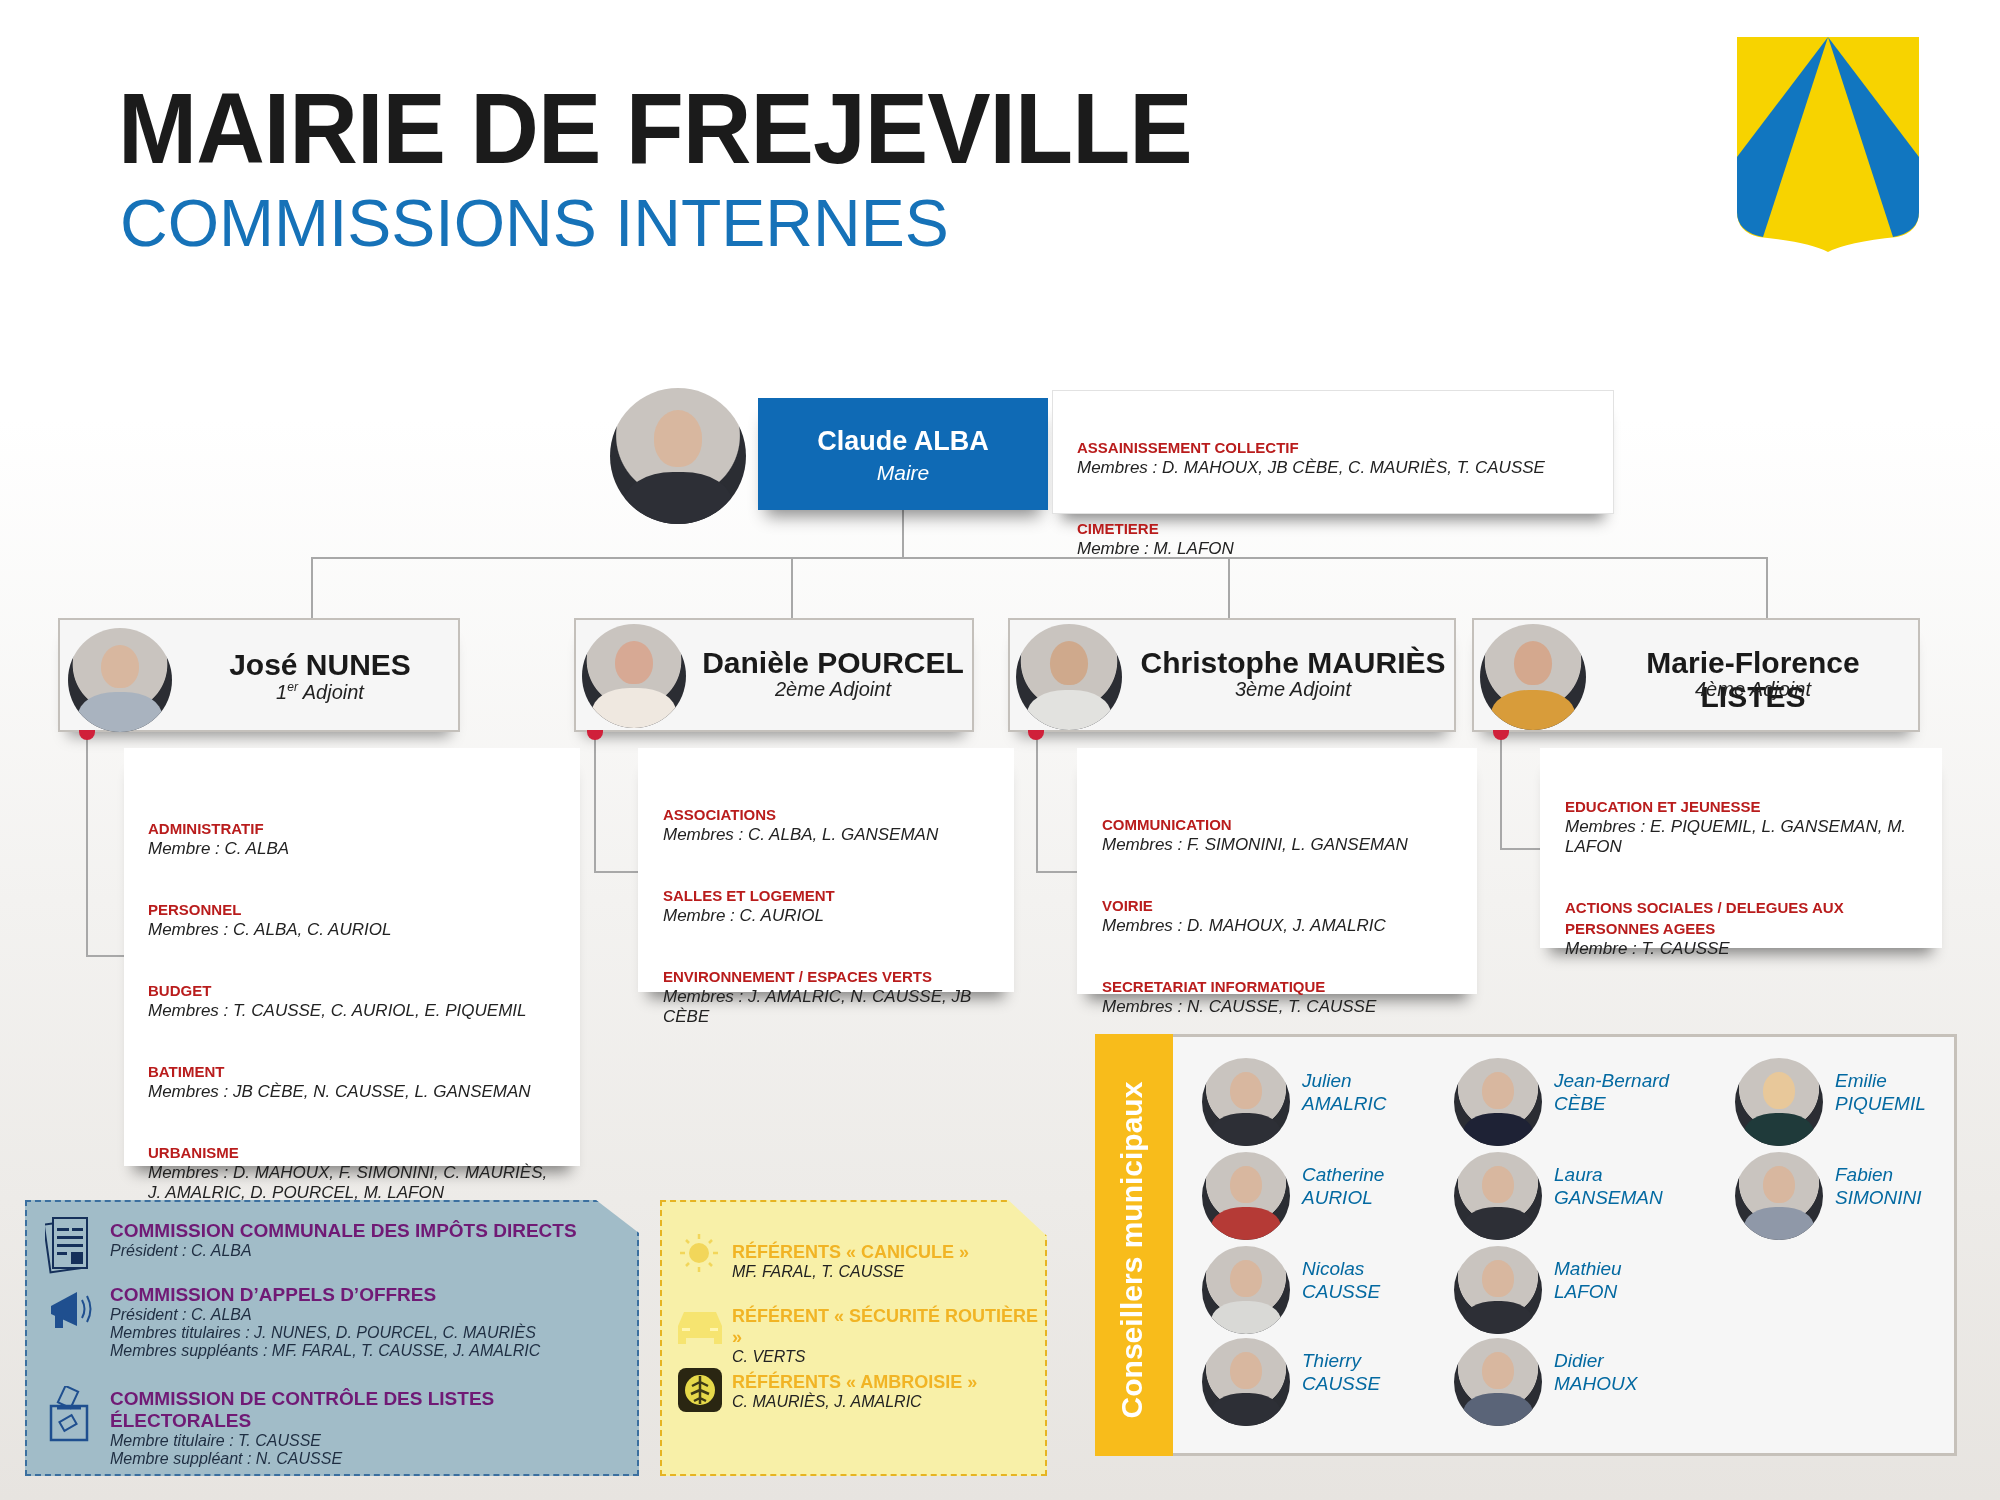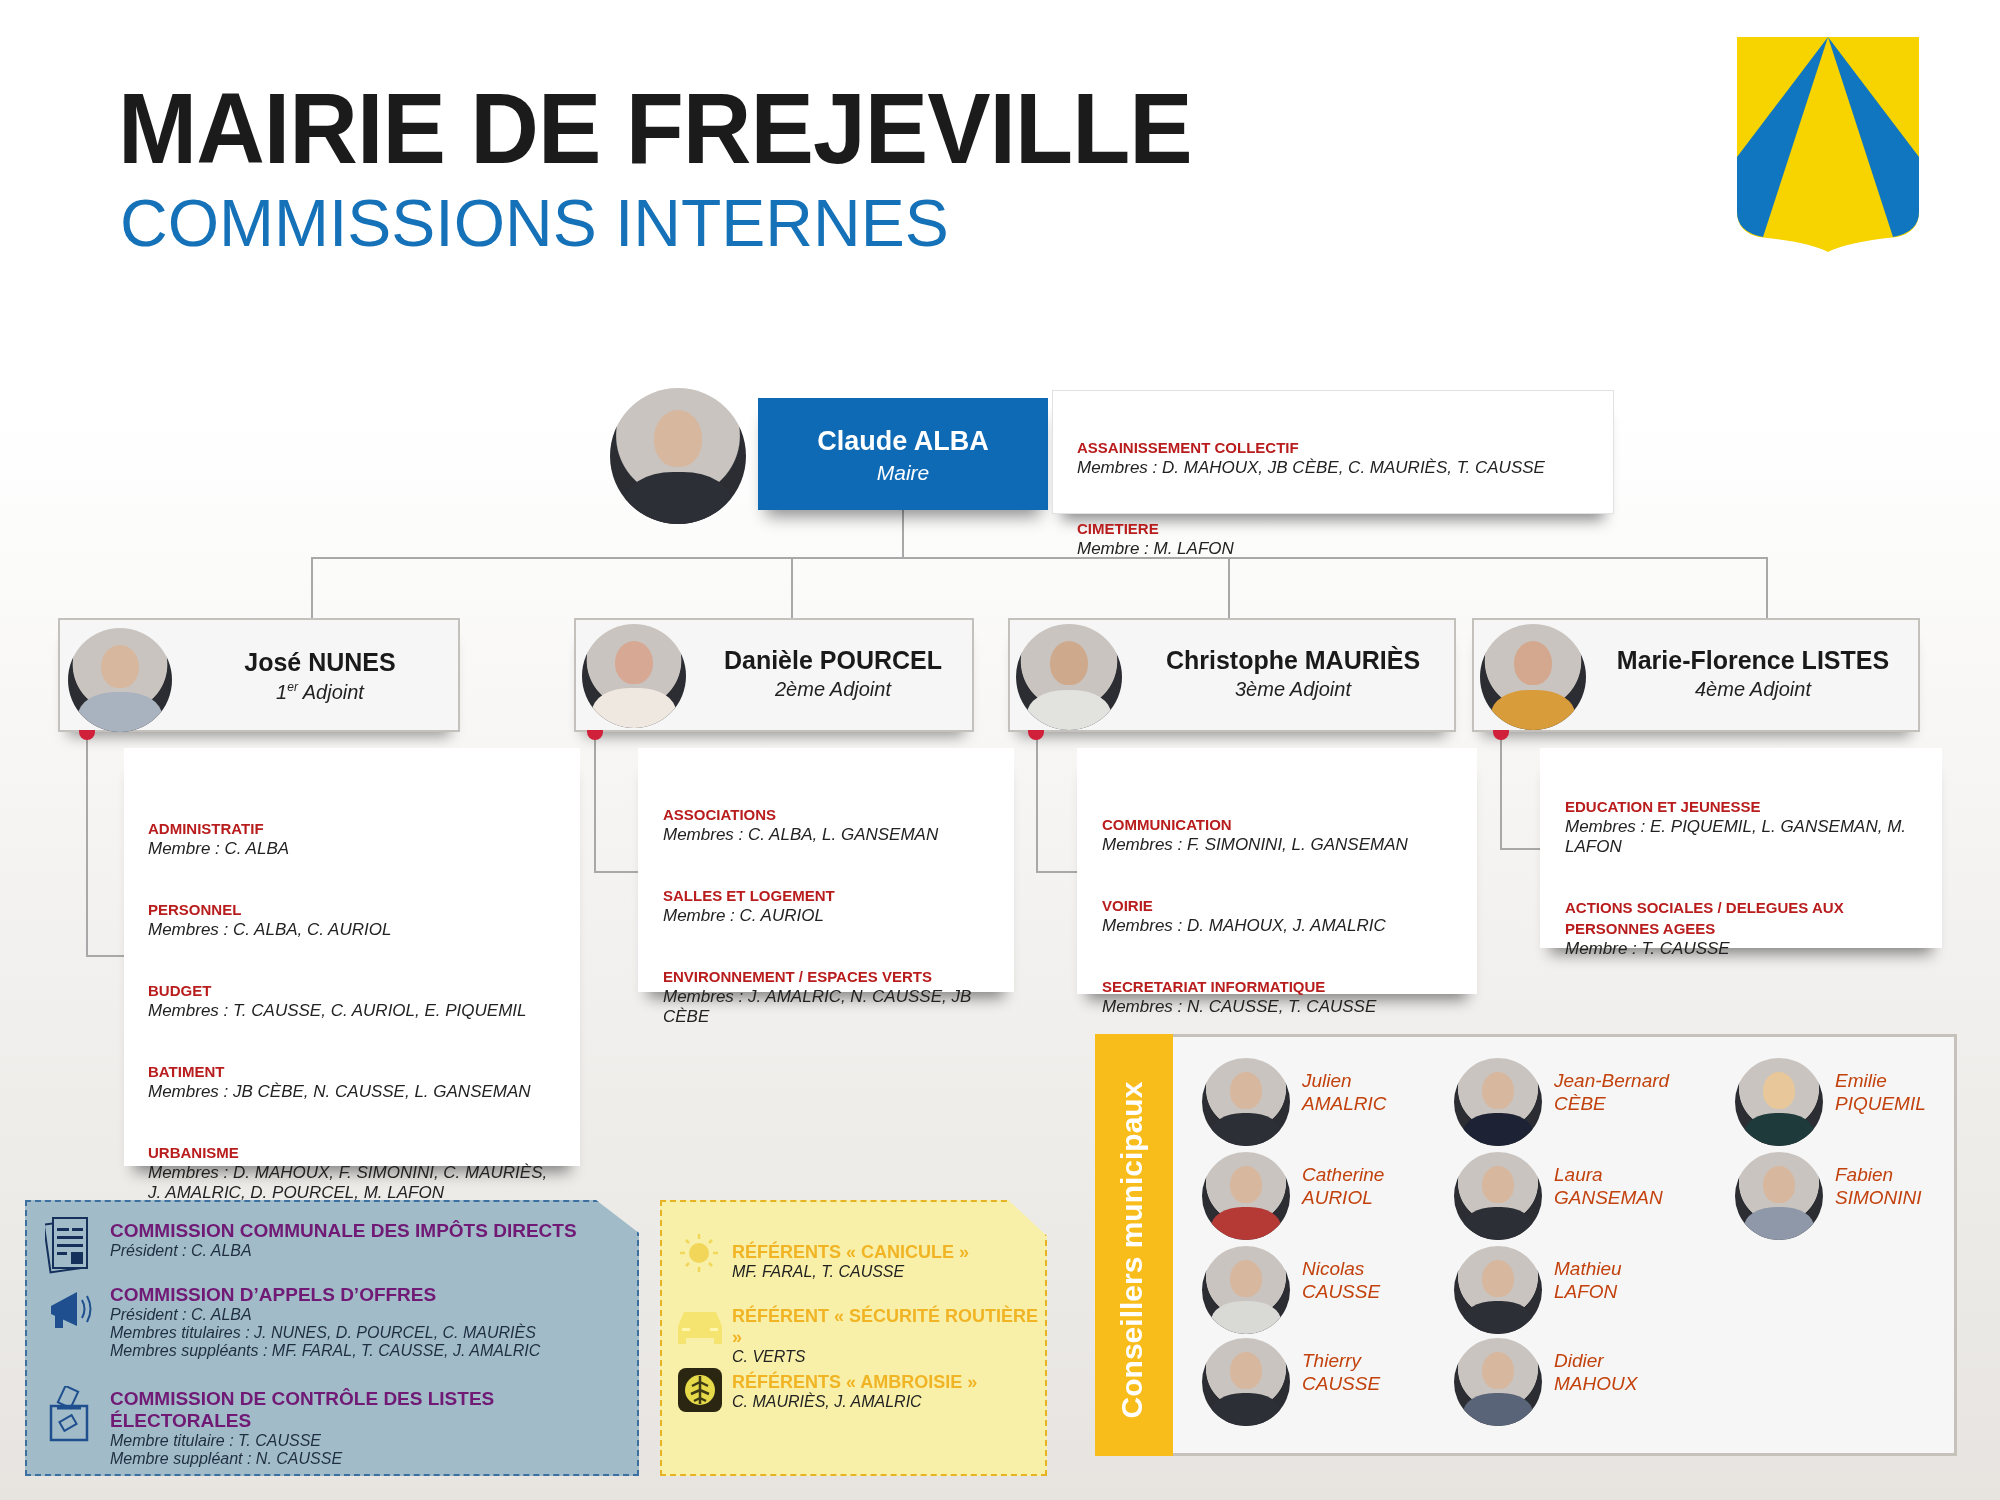--- a/index.html
+++ b/index.html
@@ -23,39 +23,39 @@
   .mayor-box { left:758px; top:398px; width:290px; height:112px; background:#0f6ab5; color:#fff; text-align:center; box-shadow:0 14px 16px -8px rgba(0,0,0,.45); }
   .mayor-box .n { font-size:27px; font-weight:bold; margin-top:28px; }
   .mayor-box .r { font-size:21px; font-style:italic; margin-top:4px; }
 
   .card { position:absolute; background:#fff; box-shadow:0 16px 14px -10px rgba(0,0,0,.45); }
   .comm { margin-bottom:20px; }
   .comm .h { font-weight:bold; font-size:15px; color:#b91c1c; line-height:21px;margin-top:40px; }
   .comm .m { font-style:italic; font-size:17px; color:#222; line-height:20px; }
 
   .adj { position:absolute; background:#f6f6f6; border:2px solid #c4c0bb; box-shadow:0 14px 14px -10px rgba(0,0,0,.4); height:110px; }
-  .adj .n { position:absolute; font-weight:bold; font-size:25px; text-align:center; color:#1a1a1a; }
+  .adj .n { position:absolute; font-weight:bold; font-size:30px; text-align:center; color:#1a1a1a; }
   .adj .r { position:absolute; font-style:italic; font-size:20px; text-align:center; color:#222; }
   .dot { position:absolute; width:16px; height:10px; background:#d0203a; border-radius:0 0 8px 8px; }
 
   .blue-box { left:25px; top:1200px; width:610px; height:272px; background:#a1bcc8; border:2px dashed #3a6f9f; clip-path:polygon(0 0, 93% 0, 100% 12%, 100% 100%, 0 100%); }
   .blue-box .item { position:absolute; left:83px; }
   .blue-box .h { font-weight:bold; font-size:19px; color:#701a75; }
   .blue-box .m { font-style:italic; font-size:16px; color:#1f2e42; line-height:18px; }
   .yellow-box { left:660px; top:1200px; width:375px; height:272px; background:#f8f0a8; border:2px dashed #e6b422; clip-path:polygon(0 0, 90% 0, 100% 13%, 100% 100%, 0 100%);padding-left:8px; }
   .yellow-box .item { position:absolute; left:70px; }
   .yellow-box .h { font-weight:bold; font-size:18px; color:#f1b425; }
   .yellow-box .m { font-style:italic; font-size:16px; color:#222; }
 
   .council { left:1095px; top:1034px; width:856px; height:416px; background:#f6f6f6; border:3px solid #c6c1ba; }
   .council-band { left:1095px; top:1034px; width:78px; height:422px; background:#f8bc1b; }
   .council-label { position:absolute; left:1093px; top:1233px; width:422px; transform:translate(-172px,0) rotate(-90deg); transform-origin:center; color:#fff; font-weight:bold; font-size:30px; text-align:center; white-space:nowrap; }
   .member { position:absolute; }
   .member .photo { width:88px; height:88px; left:0; top:0; }
-  .member .fn, .member .ln { position:absolute; left:100px; font-style:italic; font-size:19px; color:#c2410c; white-space:nowrap; }
+  .member .fn, .member .ln { position:absolute; left:100px; font-style:italic; font-size:19px; color:#0369a1; white-space:nowrap; }
   .member .fn { top:12px; } .member .ln { top:35px; }
 </style>
 </head>
 <body>
 
 <div class="abs title-main">MAIRIE DE FREJEVILLE</div>
 <div class="abs title-sub">COMMISSIONS INTERNES</div>
 <svg class="abs crest" viewBox="0 0 182 215">
   <path d="M0 0 H182 V175 Q182 195 160 200 Q110 205 91 215 Q72 205 22 200 Q0 195 0 175 Z" fill="#f7d300"></path>
   <path d="M91 0 L0 120 V175 Q0 195 26 200 Z" fill="#1176c0"></path>

